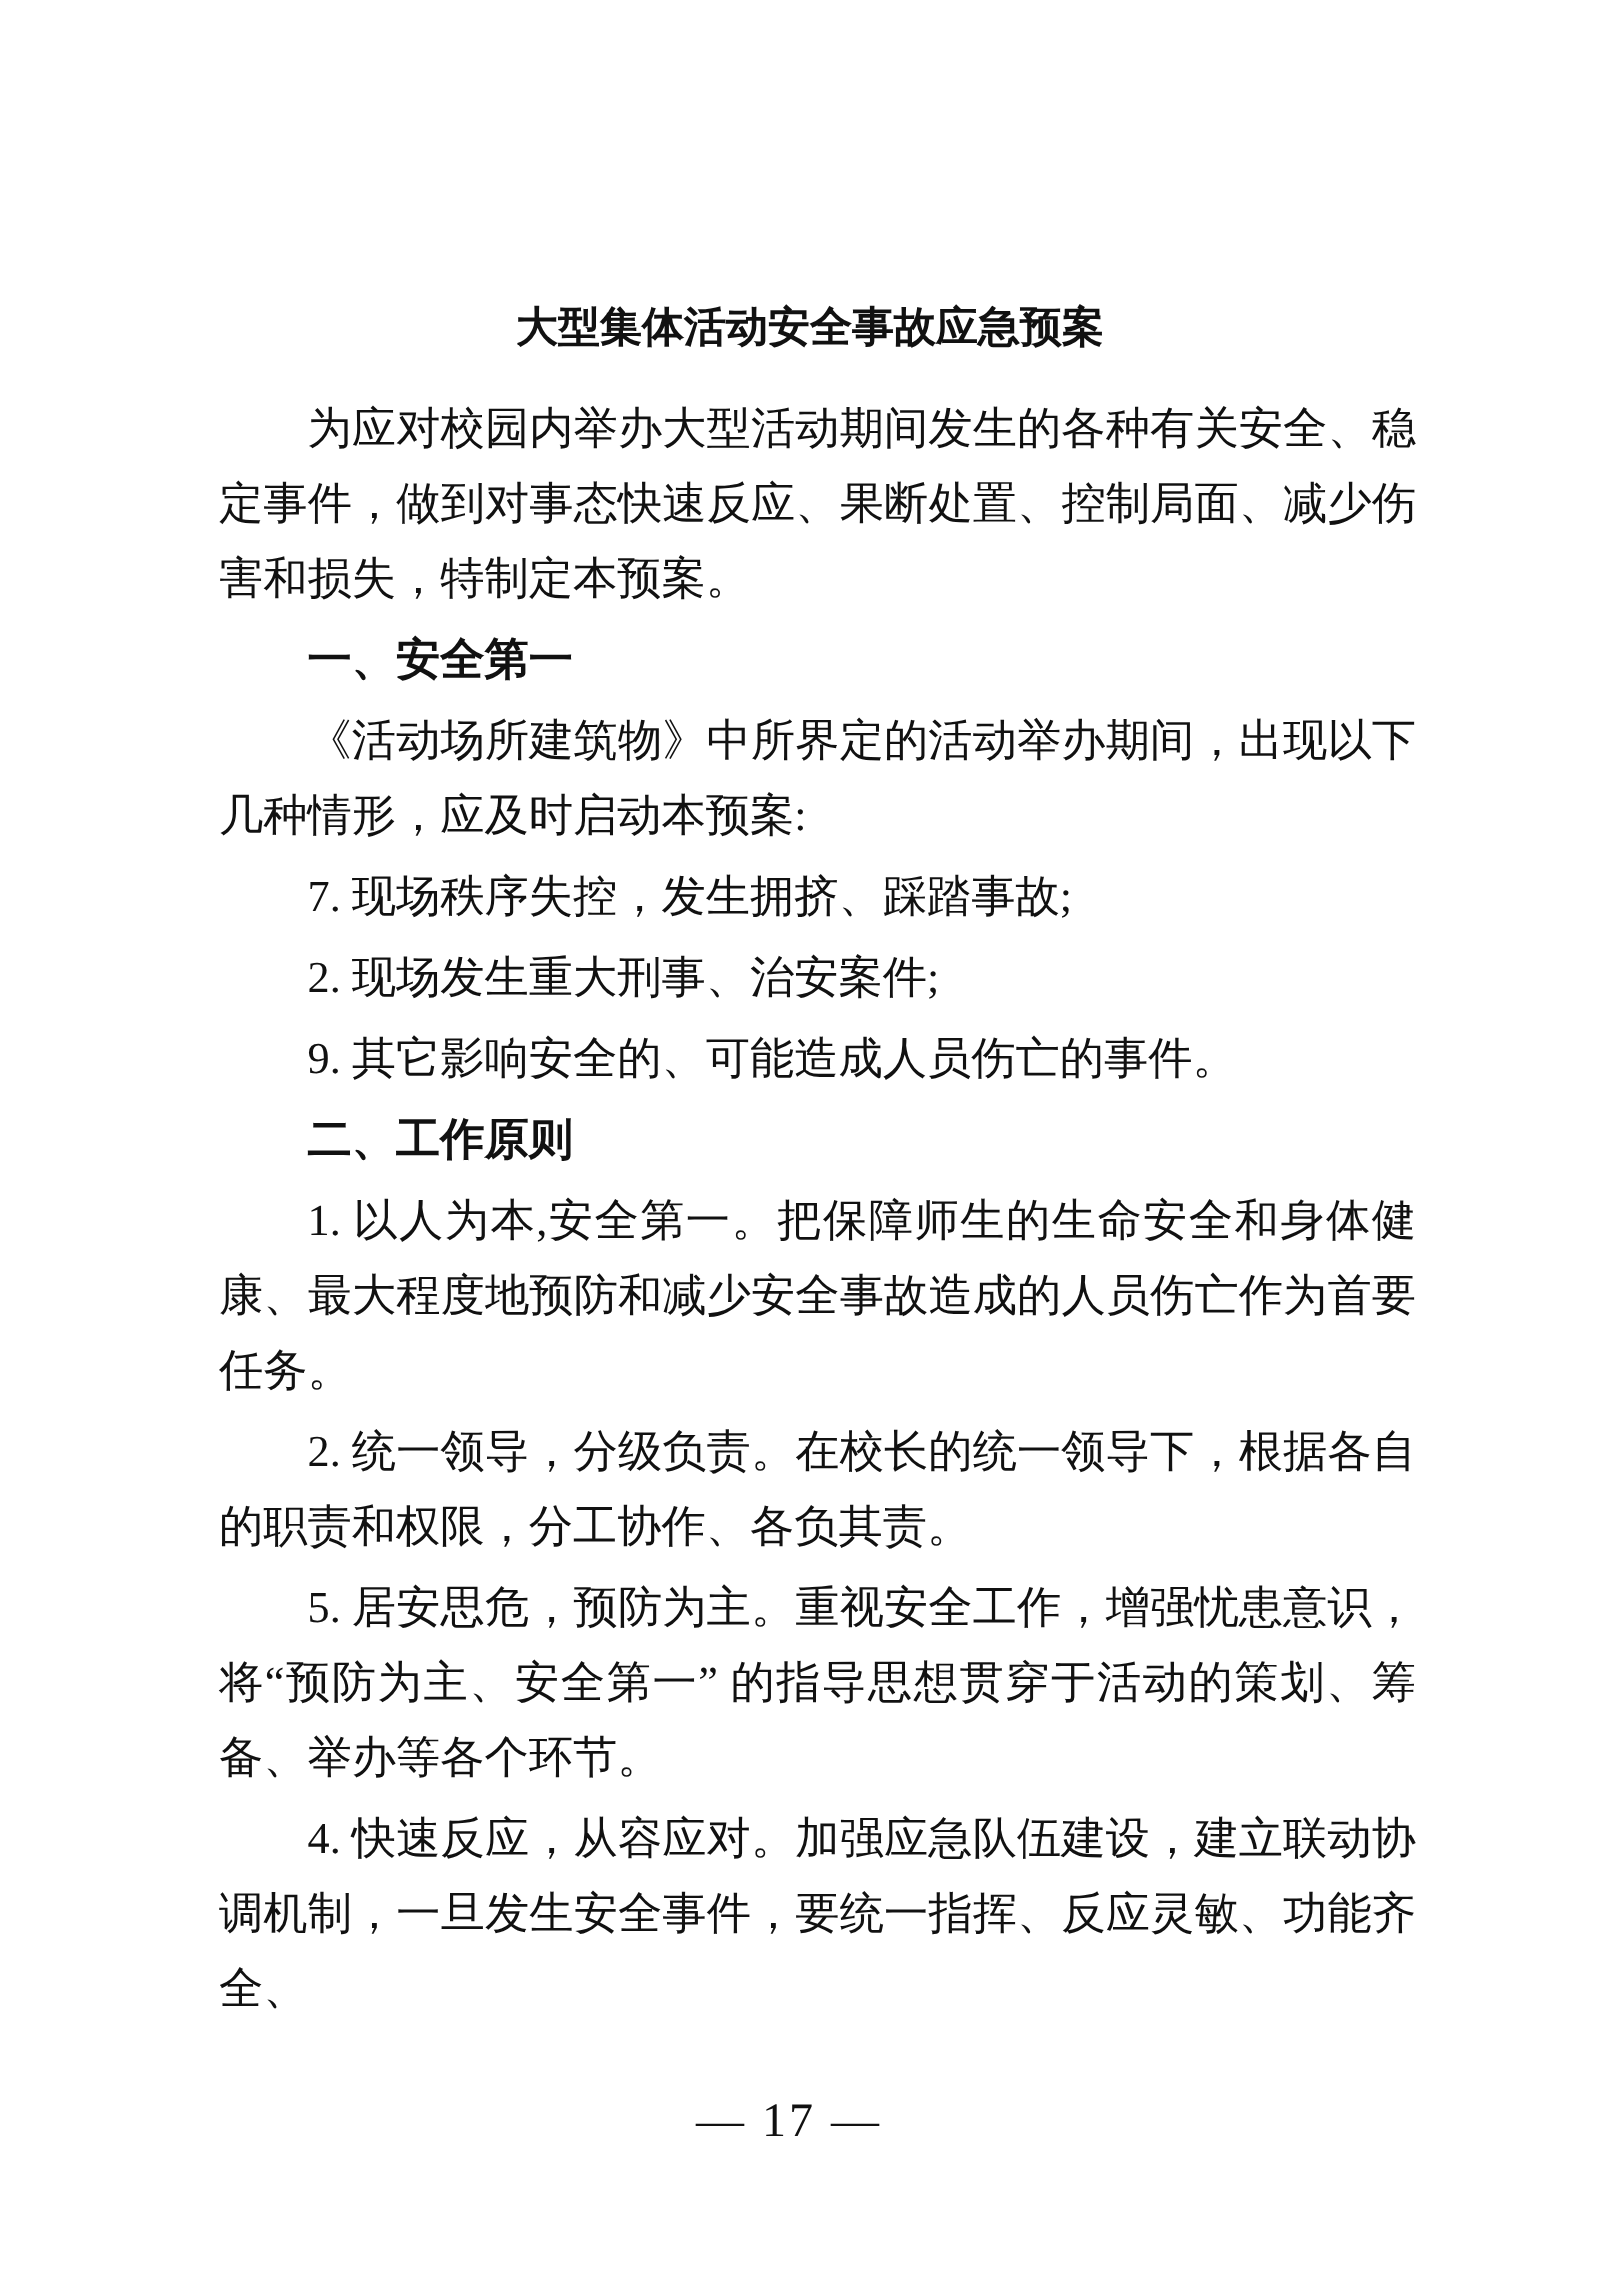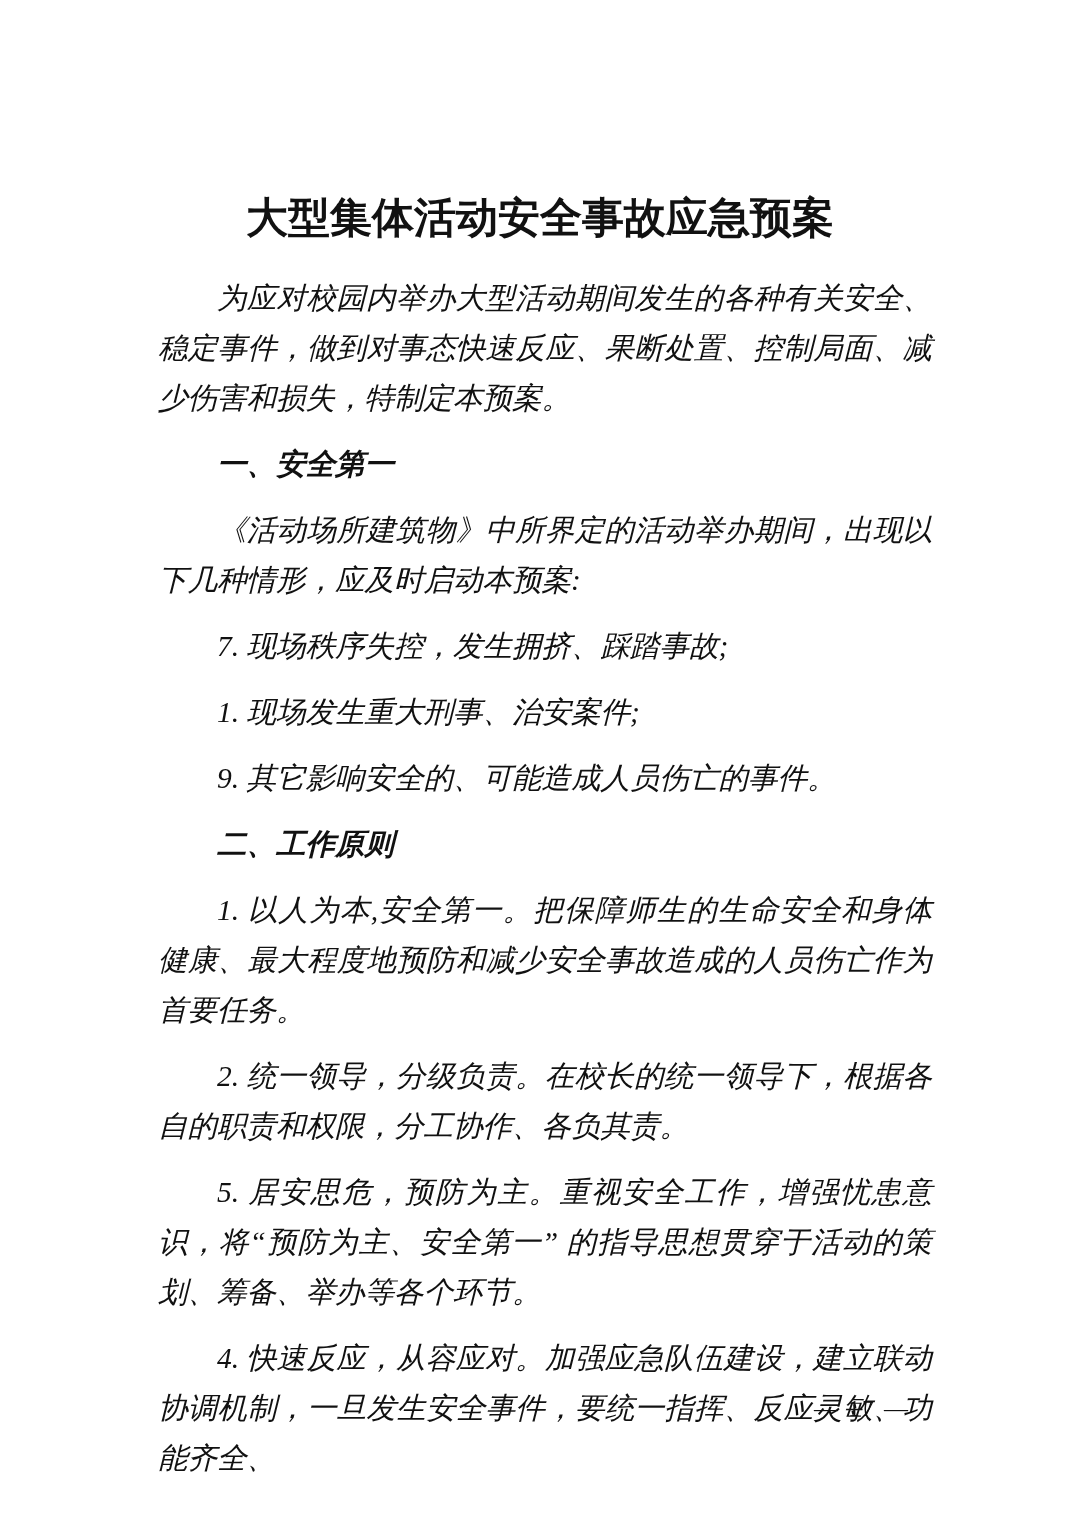--- a/index.html
+++ b/index.html
@@ -17,74 +17,73 @@
     overflow: hidden;
   }
   .doc-title {
     position: absolute;
     top: 190px;
     left: 137px;
     width: 806px;
     text-align: center;
     font-family: "Liberation Sans", sans-serif;
     font-weight: bold;
-    font-size: 42px;
+    font-size: 28px;
     line-height: 56px;
     letter-spacing: 0px;
     white-space: nowrap;
   }
   .content {
     position: absolute;
     top: 257px;
     left: 142px;
     width: 806px;
     font-size: 29.5px;
     line-height: 50px;
     text-align: justify;
   }
   .content p {
-    margin: 16px;
+    margin: 4px;
     padding: 0;
     text-indent: 2em;
-    font-style: italic;
   }
   .content p.heading {
     font-family: "Liberation Sans", sans-serif;
     font-weight: bold;
     text-align: left;
   }
   .content p.list-item {
     text-align: left;
   }
   .page-number {
     position: absolute;
     top: 1395px;
     left: 142px;
     width: 806px;
     box-sizing: border-box;
     padding-right: 38px;
-    text-align: right;
-    font-size: 24px;
+    text-align: center;
+    font-size: 32px;
     letter-spacing: 2px;
     color: #111111;
   }
 </style>
 </head>
 <body>
 
 <div class="page">
 
   <div class="doc-title">大型集体活动安全事故应急预案</div>
 
   <div class="content">
     <p class="para">为应对校园内举办大型活动期间发生的各种有关安全、稳定事件，做到对事态快速反应、果断处置、控制局面、减少伤害和损失，特制定本预案。</p>
     <p class="heading">一、安全第一</p>
     <p class="para">《活动场所建筑物》中所界定的活动举办期间，出现以下几种情形，应及时启动本预案:</p>
     <p class="list-item">7. 现场秩序失控，发生拥挤、踩踏事故;</p>
-    <p class="list-item">1. 现场发生重大刑事、治安案件;</p>
+    <p class="list-item">2. 现场发生重大刑事、治安案件;</p>
     <p class="list-item">9. 其它影响安全的、可能造成人员伤亡的事件。</p>
     <p class="heading">二、工作原则</p>
     <p class="para">1. 以人为本,安全第一。把保障师生的生命安全和身体健康、最大程度地预防和减少安全事故造成的人员伤亡作为首要任务。</p>
     <p class="para">2. 统一领导，分级负责。在校长的统一领导下，根据各自的职责和权限，分工协作、各负其责。</p>
     <p class="para">5. 居安思危，预防为主。重视安全工作，增强忧患意识，将“预防为主、安全第一” 的指导思想贯穿于活动的策划、筹备、举办等各个环节。</p>
     <p class="para">4. 快速反应，从容应对。加强应急队伍建设，建立联动协调机制，一旦发生安全事件，要统一指挥、反应灵敏、功能齐全、</p>
   </div>
 
   <div class="page-number">— 17 —</div>
 

